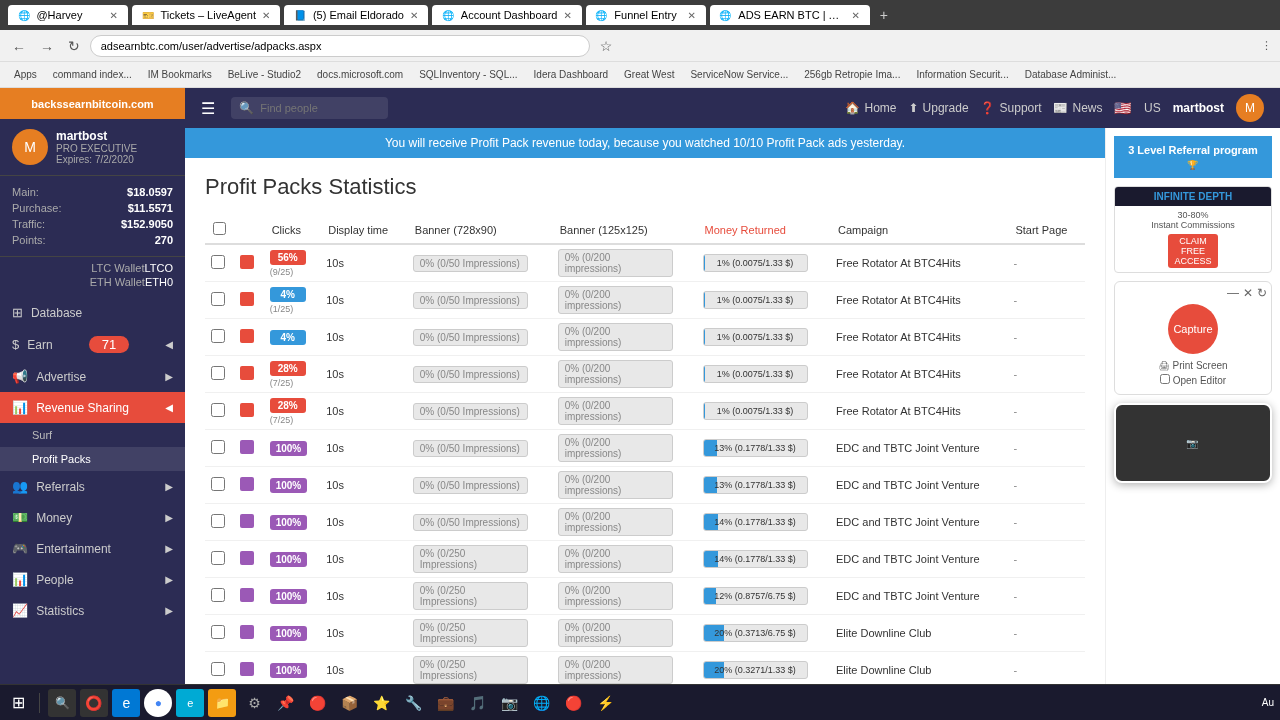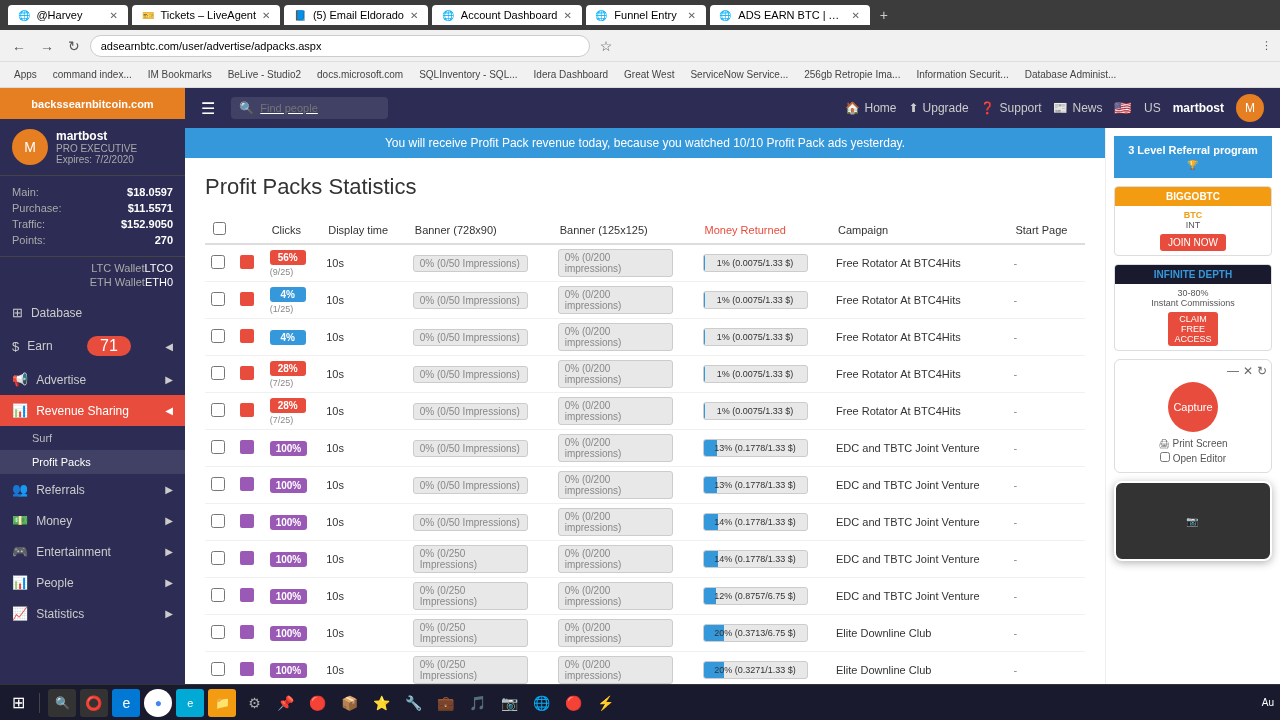--- a/index.html
+++ b/index.html
@@ -34,21 +34,21 @@
     .sidebar-stat-row { display: flex; justify-content: space-between; padding: 2px 0; }
     .sidebar-stat-label { color: #aaa; }
     .sidebar-stat-value { color: #fff; font-weight: bold; }
     .sidebar-wallet { padding: 4px 12px; font-size: 11px; }
     .sidebar-wallet-row { display: flex; justify-content: flex-end; padding: 1px 0; }
     .sidebar-nav { padding: 4px 0; }
     .sidebar-nav-item { padding: 8px 12px; display: flex; align-items: center; gap: 8px; cursor: pointer; color: #ccc; }
     .sidebar-nav-item.active { background: #e74c3c; color: #fff; }
     .sidebar-nav-item .icon { font-size: 13px; }
     .sidebar-nav-item .label { font-size: 12px; }
-    .sidebar-nav-item .badge { background: #e74c3c; color: #fff; border-radius: 10px; padding: 1px 13px; font-size: 16px; margin-left: auto; }
+    .sidebar-nav-item .badge { background: #e74c3c; color: #fff; border-radius: 10px; padding: 1px 13px; font-size: 13px; margin-left: auto; }
     .sidebar-nav-item .arrow { margin-left: auto; font-size: 10px; }
     .sidebar-sub-item { padding: 6px 12px 6px 32px; cursor: pointer; color: #bbb; font-size: 11px; }
     .sidebar-sub-item.active { color: #fff; background: rgba(255,255,255,0.1); }
 
     
     .topnav { background: #2c2c54; height: 40px; display: flex; align-items: center; padding: 0 16px; gap: 10px; justify-content: space-between; }
     .topnav-left { display: flex; align-items: center; gap: 16px; }
     .topnav-right { display: flex; align-items: center; gap: 12px; }
     .topnav-search { display: flex; align-items: center; background: rgba(255,255,255,0.1); border-radius: 4px; padding: 4px 8px; gap: 6px; }
     .topnav-search input { background: none; border: none; color: #fff; font-size: 12px; outline: none; width: 140px; }
@@ -252,21 +252,21 @@
     </div>
   </div>
 
   <div style="flex:1; display:flex; flex-direction:column; overflow:hidden;">
 
     <div class="topnav">
       <div class="topnav-left">
         <span style="color:#fff; font-size:16px; cursor:pointer;">☰</span>
         <div class="topnav-search">
           <span style="color:#ccc; font-size:12px;">🔍</span>
-          <input placeholder="Find people" style="background: none; border: none; color: rgb(255, 255, 255); font-size: 11px; outline: none; width: 120px; text-decoration: underline;">
+          <input placeholder="Find people" style="background: none; border: none; color: rgb(255, 255, 255); font-size: 11px; outline: none; width: 120px;">
         </div>
       </div>
       <div class="topnav-right">
         <span class="topnav-btn">🏠 <span>Home</span></span>
         <span class="topnav-btn">⬆ <span>Upgrade</span></span>
         <span class="topnav-btn">❓ <span>Support</span></span>
         <span class="topnav-btn">📰 <span>News</span></span>
         <span class="topnav-flag">🇺🇸</span>
         <span class="topnav-btn">US</span>
         <span class="topnav-username">martbost</span>
@@ -514,28 +514,20 @@
                 </tr>
               </tbody>
           </table>
         </div>
       </div>
 
       <div class="right-sidebar">
         <div class="referral-banner">
           <div style="font-weight:bold;font-size:11px;">3 Level Referral program</div>
           <div style="font-size:9px;margin-top:4px;">🏆</div>
-        </div>
-        <div class="ad-banner">
-          <div class="ad-banner-top">BIGGOBTC</div>
-          <div class="ad-banner-body">
-            <div style="color:#f39c12;font-weight:bold;">BTC</div>
-            <div style="font-size:9px;color:#555;">INT</div>
-            <div class="ad-join">JOIN NOW</div>
-          </div>
         </div>
         <div class="ad-banner">
           <div style="background:#1a1a2e;color:#3498db;padding:4px;font-weight:bold;font-size:10px;">INFINITE DEPTH</div>
           <div class="ad-banner-body">
             <div style="font-size:9px;color:#555;">30-80%<br>Instant Commissions</div>
             <div style="background:#e74c3c;color:#fff;padding:2px 6px;border-radius:3px;font-size:9px;margin-top:4px;display:inline-block;">CLAIM<br>FREE<br>ACCESS</div>
           </div>
         </div>
 
         <div style="border:1px solid #ddd;border-radius:6px;padding:8px;text-align:center;margin-top:8px;position:relative;">

